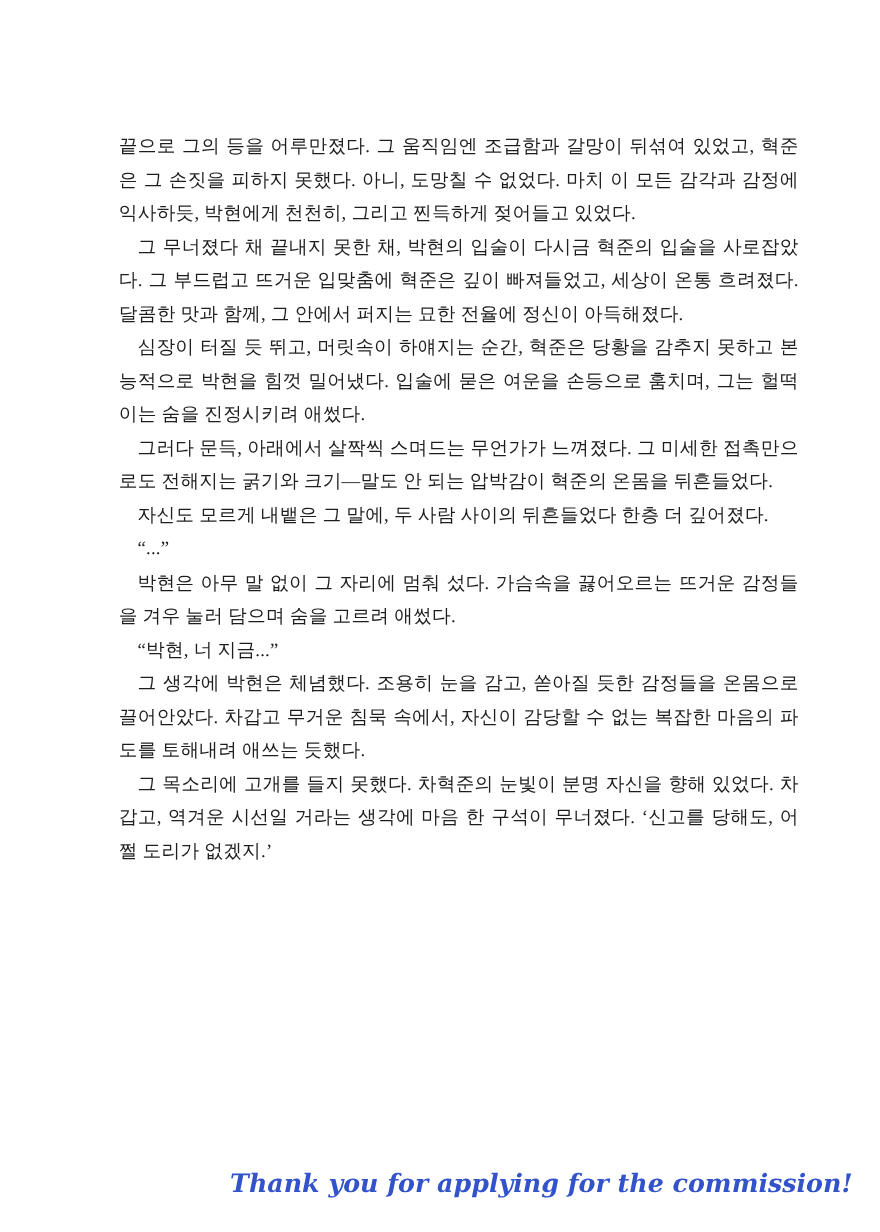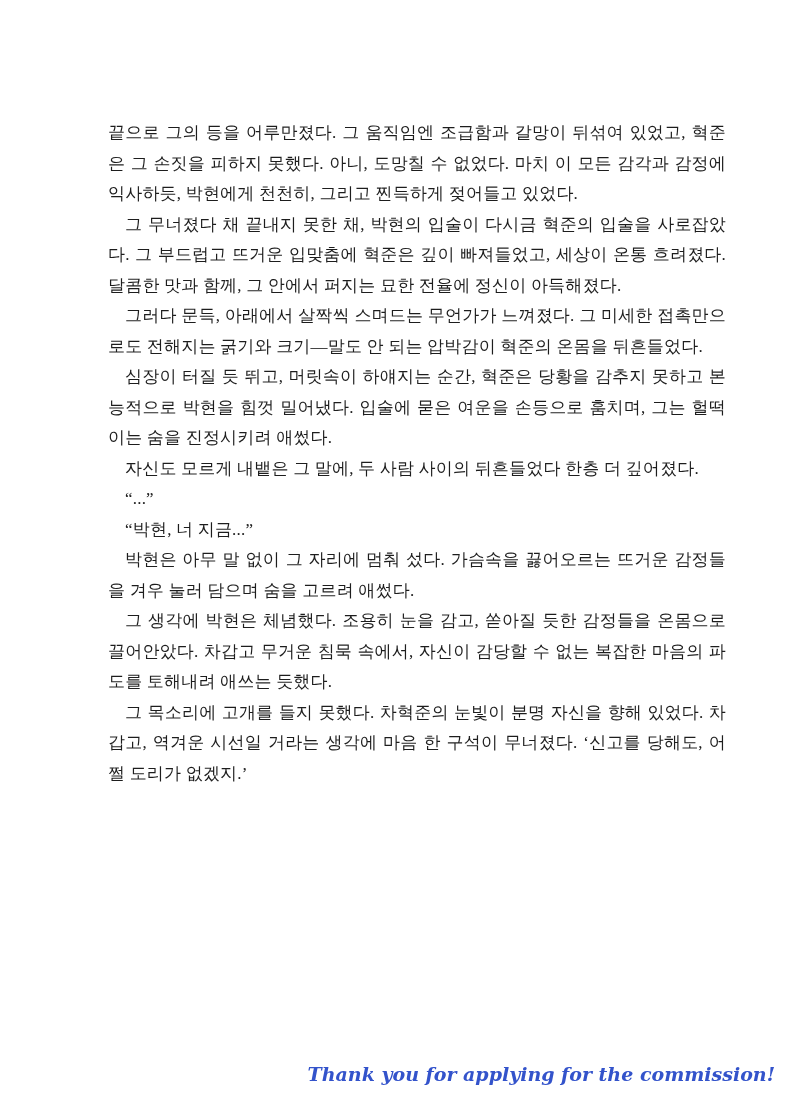--- a/index.html
+++ b/index.html
@@ -32,37 +32,37 @@
     text-indent: 1em;
   }
   .content p.first {
     text-indent: 0;
   }
   .commission-footer {
     position: absolute;
     top: 1063px;
     right: 25px;
     font-family: "DejaVu Serif", "Liberation Serif", serif;
-    font-size: 19px;
+    font-size: 23px;
     font-weight: bold;
     font-style: italic;
     color: var(--footer-color, #3353cb);
     white-space: nowrap;
   }
 </style>
 </head>
 <body>
 
 <div class="page">
   <div class="content">
     <p class="first">끝으로 그의 등을 어루만졌다. 그 움직임엔 조급함과 갈망이 뒤섞여 있었고, 혁준은 그 손짓을 피하지 못했다. 아니, 도망칠 수 없었다. 마치 이 모든 감각과 감정에 익사하듯, 박현에게 천천히, 그리고 찐득하게 젖어들고 있었다.</p>
     <p>그 무너졌다 채 끝내지 못한 채, 박현의 입술이 다시금 혁준의 입술을 사로잡았다. 그 부드럽고 뜨거운 입맞춤에 혁준은 깊이 빠져들었고, 세상이 온통 흐려졌다. 달콤한 맛과 함께, 그 안에서 퍼지는 묘한 전율에 정신이 아득해졌다.</p>
+    <p>심장이 터질 듯 뛰고, 머릿속이 하얘지는 순간, 혁준은 당황을 감추지 못하고 본능적으로 박현을 힘껏 밀어냈다. 입술에 묻은 여운을 손등으로 훔치며, 그는 헐떡이는 숨을 진정시키려 애썼다.</p>
     <p>그러다 문득, 아래에서 살짝씩 스며드는 무언가가 느껴졌다. 그 미세한 접촉만으로도 전해지는 굵기와 크기―말도 안 되는 압박감이 혁준의 온몸을 뒤흔들었다.</p>
-    <p>심장이 터질 듯 뛰고, 머릿속이 하얘지는 순간, 혁준은 당황을 감추지 못하고 본능적으로 박현을 힘껏 밀어냈다. 입술에 묻은 여운을 손등으로 훔치며, 그는 헐떡이는 숨을 진정시키려 애썼다.</p>
     <p>자신도 모르게 내뱉은 그 말에, 두 사람 사이의 뒤흔들었다 한층 더 깊어졌다.</p>
     <p>“...”</p>
+    <p>박현은 아무 말 없이 그 자리에 멈춰 섰다. 가슴속을 끓어오르는 뜨거운 감정들을 겨우 눌러 담으며 숨을 고르려 애썼다.</p>
     <p>“박현, 너 지금...”</p>
-    <p>박현은 아무 말 없이 그 자리에 멈춰 섰다. 가슴속을 끓어오르는 뜨거운 감정들을 겨우 눌러 담으며 숨을 고르려 애썼다.</p>
     <p>그 생각에 박현은 체념했다. 조용히 눈을 감고, 쏟아질 듯한 감정들을 온몸으로 끌어안았다. 차갑고 무거운 침묵 속에서, 자신이 감당할 수 없는 복잡한 마음의 파도를 토해내려 애쓰는 듯했다.</p>
     <p>그 목소리에 고개를 들지 못했다. 차혁준의 눈빛이 분명 자신을 향해 있었다. 차갑고, 역겨운 시선일 거라는 생각에 마음 한 구석이 무너졌다. ‘신고를 당해도, 어쩔 도리가 없겠지.’</p>
   </div>
   <div class="commission-footer">Thank you for applying for the commission!</div>
 </div>
 
 </body></html>

